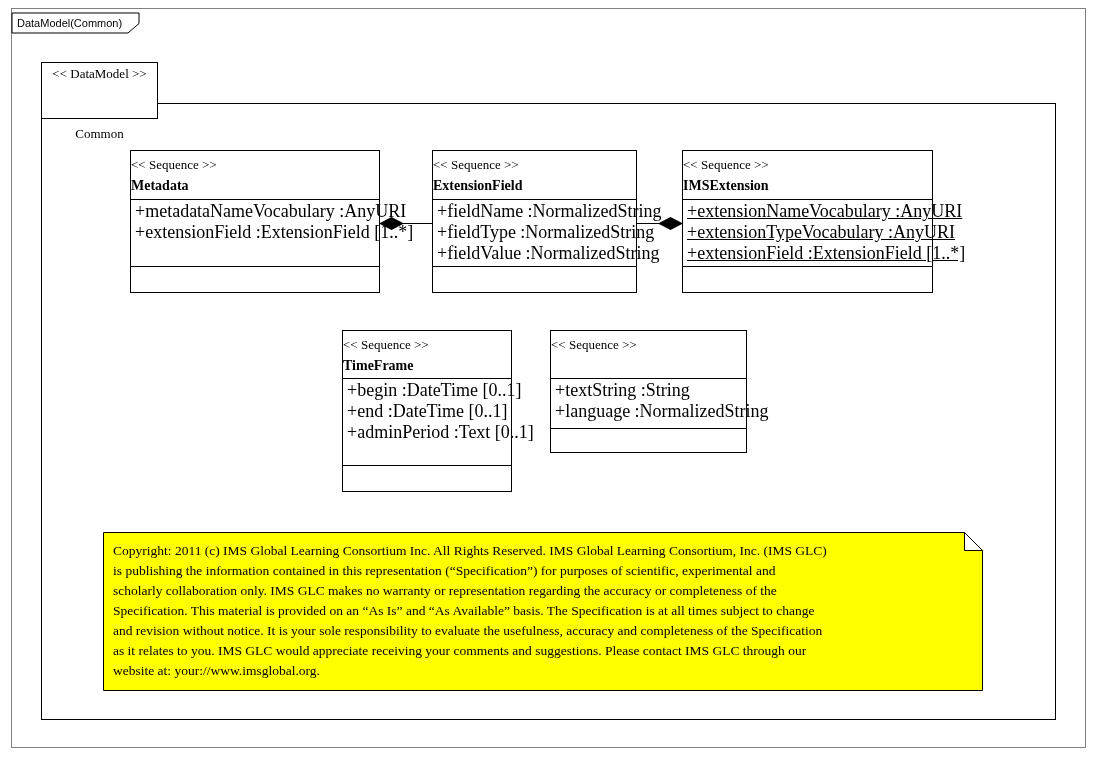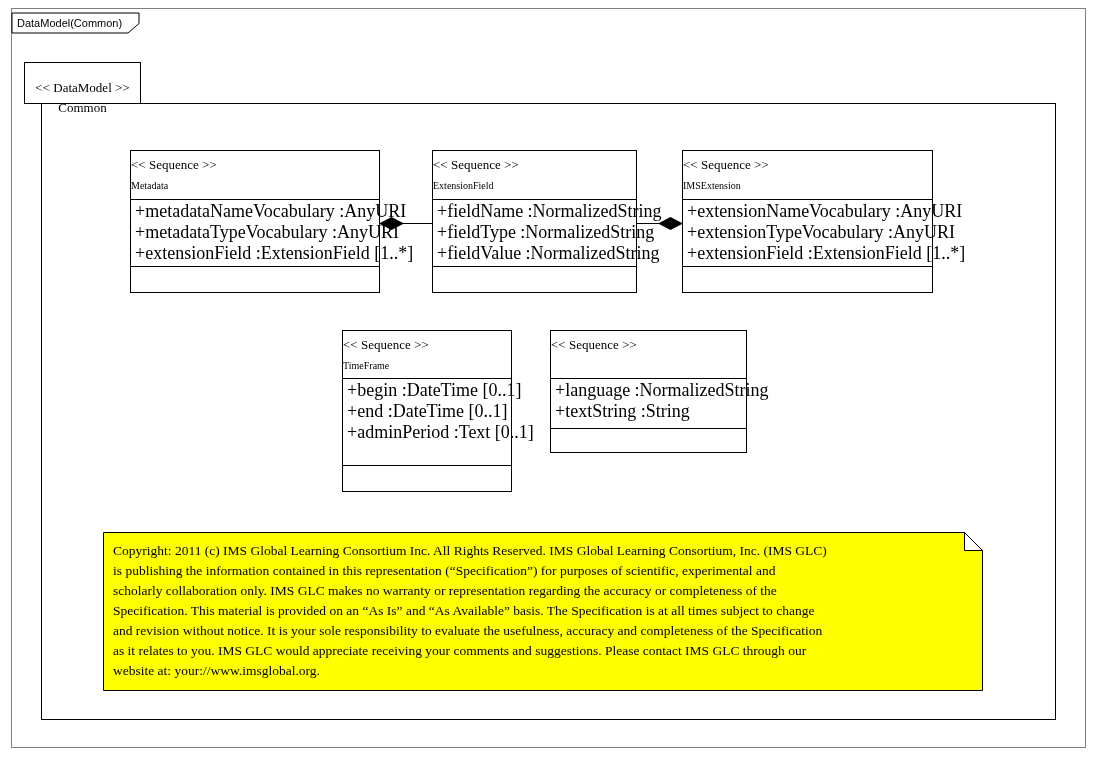--- a/index.html
+++ b/index.html
@@ -9,29 +9,29 @@
   .abs { position:absolute; }
 
   .page-border { left:11px; top:8px; width:1075px; height:740px; border:1px solid #808080; }
 
   .frame-tab { left:11px; top:12px; width:130px; height:22px; }
   .frame-tab-label { left:17px; top:15px; width:120px; height:16px;
     font-family:"Liberation Sans","DejaVu Sans",sans-serif; font-size:11px; line-height:16px;border-radius:6px; }
 
   .frame-rect { left:41px; top:103px; width:1015px; height:617px; border:1px solid #000; }
 
-  .frame-stereo-box { left:24px; top:62px; width:117px; height:42px; border:1px solid #000;
-    background:#fff; text-align:center; padding-top:15px; }
+  .frame-stereo-box { left:41px; top:62px; width:117px; height:57px; border:1px solid #000;
+    background:#fff; text-align:center; padding-top:1px; }
   .frame-stereo-box .line1 { font-size:13px; line-height:20px; }
-  .frame-stereo-box .line2 { font-size:13px; line-height:20px; }
+  .frame-stereo-box .line2 { font-size:13px; line-height:20px;margin-top:40px; }
 
   .uml-class { border:1px solid #000; background:#fff; }
   .cls-hdr { padding-top:3px; }
   .cls-stereo { font-size:13px; line-height:21px; }
-  .cls-name { font-size:10px; line-height:22px; font-weight:normal; }
+  .cls-name { font-size:14px; line-height:22px; font-weight:bold; }
   .cls-attrs { border-top:1px solid #000; padding:1px 4px 0 4px; }
   .cls-attrs .attr { font-size:18px; line-height:21px; white-space:nowrap; }
   .cls-empty { border-top:1px solid #000; }
 
   .link-line { height:1px; background:#000; }
   .diamond { width:25px; height:13px; background:#000;
     clip-path:polygon(0 50%,50% 0,100% 50%,50% 100%); }
 
   .note { left:103px; top:532px; width:881px; height:159px; }
   .note-text { left:113px; top:541px; width:860px; }
@@ -54,21 +54,20 @@
   <div class="line2">Common</div>
 </div>
 
 <div class="abs uml-class" style="left:130px;top:150px;width:250px;height:143px;">
   <div class="cls-hdr" style="height:48px;">
     <div class="cls-stereo">&lt;&lt; Sequence &gt;&gt;</div>
     <div class="cls-name">Metadata</div>
   </div>
   <div class="cls-attrs" style="height:67px;">
     <div class="attr">+metadataNameVocabulary  :AnyURI</div>
-    <div class="attr">+metadataTypeVocabulary  :AnyURI</div>
     <div class="attr">+extensionField :ExtensionField  [1..*]</div>
   </div>
   <div class="cls-empty" style="height:26px;"></div>
 </div>
 
 <div class="abs uml-class" style="left:432px;top:150px;width:205px;height:143px;">
   <div class="cls-hdr" style="height:48px;">
     <div class="cls-stereo">&lt;&lt; Sequence &gt;&gt;</div>
     <div class="cls-name">ExtensionField</div>
   </div>
@@ -78,21 +77,21 @@
     <div class="attr">+fieldValue :NormalizedString</div>
   </div>
   <div class="cls-empty" style="height:26px;"></div>
 </div>
 
 <div class="abs uml-class" style="left:682px;top:150px;width:251px;height:143px;">
   <div class="cls-hdr" style="height:48px;">
     <div class="cls-stereo">&lt;&lt; Sequence &gt;&gt;</div>
     <div class="cls-name">IMSExtension</div>
   </div>
-  <div class="cls-attrs" style="height:67px;">
+  <div class="cls-attrs" style="height:67px;text-decoration:underline;">
     <div class="attr">+extensionNameVocabulary  :AnyURI</div>
     <div class="attr">+extensionTypeVocabulary  :AnyURI</div>
     <div class="attr">+extensionField :ExtensionField  [1..*]</div>
   </div>
   <div class="cls-empty" style="height:26px;"></div>
 </div>
 
 <div class="abs uml-class" style="left:342px;top:330px;width:170px;height:162px;">
   <div class="cls-hdr" style="height:47px;">
     <div class="cls-stereo">&lt;&lt; Sequence &gt;&gt;</div>
@@ -104,22 +103,22 @@
     <div class="attr">+adminPeriod :Text [0..1]</div>
   </div>
   <div class="cls-empty" style="height:26px;"></div>
 </div>
 
 <div class="abs uml-class" style="left:550px;top:330px;width:197px;height:123px;">
   <div class="cls-hdr" style="height:47px;">
     <div class="cls-stereo">&lt;&lt; Sequence &gt;&gt;</div>
   </div>
   <div class="cls-attrs" style="height:50px;">
+    <div class="attr">+textString :String</div>
     <div class="attr">+language :NormalizedString</div>
-    <div class="attr">+textString :String</div>
   </div>
   <div class="cls-empty" style="height:24px;"></div>
 </div>
 
 <div class="abs link-line" style="left:379px;top:223px;width:53px;"></div>
 <div class="abs diamond" style="left:379px;top:217px;"></div>
 
 <div class="abs link-line" style="left:637px;top:223px;width:46px;"></div>
 <div class="abs diamond" style="left:658px;top:217px;"></div>
 

